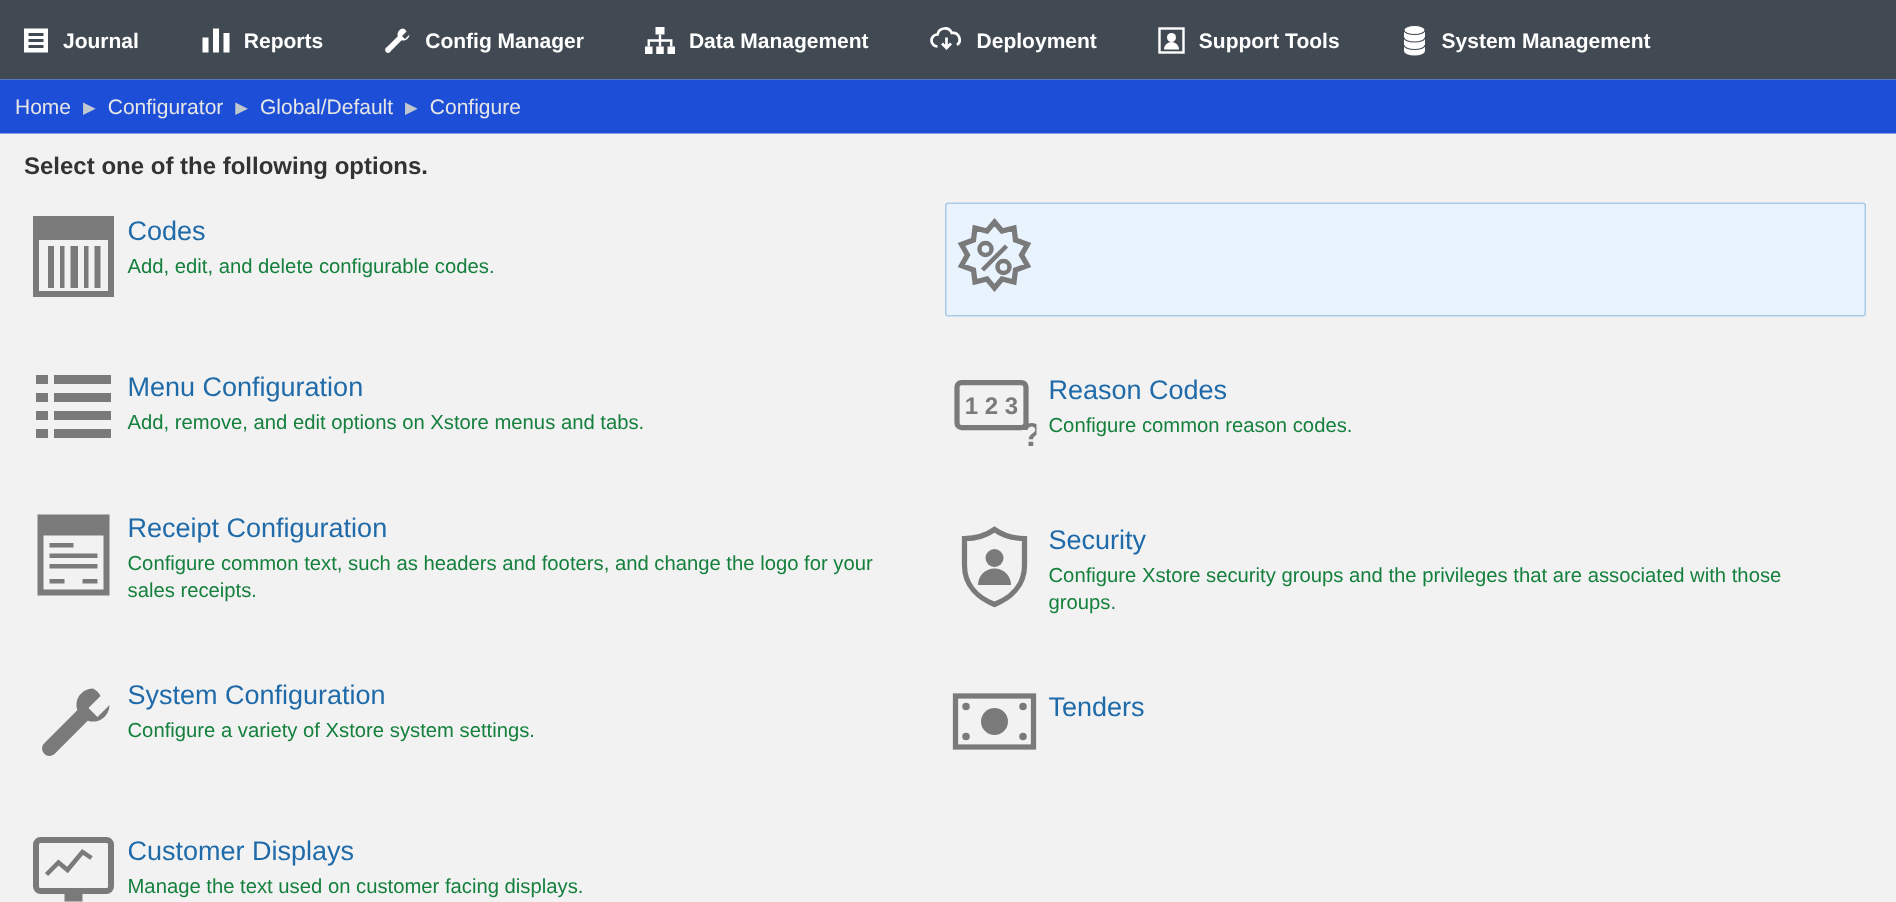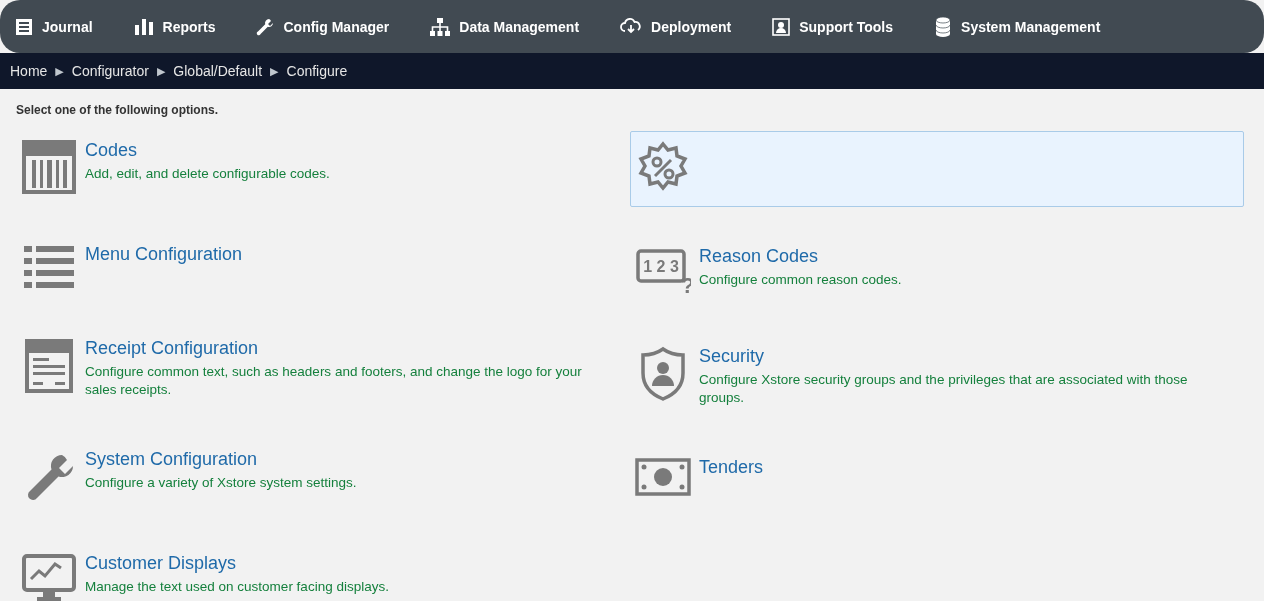--- a/index.html
+++ b/index.html
@@ -5,56 +5,55 @@
   * { box-sizing: border-box; margin: 0; padding: 0; }
   body { font-family: Arial, Helvetica, sans-serif; font-size: 14px; background: #f2f2f2; color: #333; width: 1264px; }
   
   
   .topnav {
     background: #414a52;
     height: 53px;
     display: flex;
     align-items: center;
     padding-left: 14px;
-    border-radius: 20px;
   }
   .topnav-item {
     display: flex;
     align-items: center;
     color: #fff;
     font-weight: bold;
     font-size: 14px;
     padding: 0 22px 0 0;
     margin-right: 18px;
     cursor: pointer;
   }
   .topnav-item svg { margin-right: 8px; }
   
   
   .breadcrumb {
-    background: #0f172a;
+    background: #1d4ed8;
     height: 36px;
     display: flex;
     align-items: center;
     padding-left: 10px;
     color: #e6e6e6;
     font-size: 14px;
   }
   .breadcrumb a { color: #e6e6e6; text-decoration: none; }
   .breadcrumb .sep { margin: 0 8px; color: #c0c7ce; font-size: 11px; }
   
   
   .main {
     padding: 14px 16px;
   }
   .prompt {
     font-weight: bold;
     color: #333;
     margin-bottom: 14px;
-    font-size: 12px;
+    font-size: 16px;
   }
   .options {
     display: flex;
     flex-wrap: wrap;
   }
   .col {
     width: 614px;
   }
   .col2 {
     width: 614px;
@@ -204,20 +203,21 @@
               <rect x="0" y="14" width="8" height="6" fill="#7a7a7a"></rect>
               <rect x="12" y="14" width="38" height="6" fill="#7a7a7a"></rect>
               <rect x="0" y="26" width="8" height="6" fill="#7a7a7a"></rect>
               <rect x="12" y="26" width="38" height="6" fill="#7a7a7a"></rect>
               <rect x="0" y="38" width="8" height="6" fill="#7a7a7a"></rect>
               <rect x="12" y="38" width="38" height="6" fill="#7a7a7a"></rect>
             </svg>
         </div>
         <div class="txt">
           <div class="title">Menu Configuration</div>
+          <div class="desc">Add, remove, and edit options on Xstore menus and tabs.</div>
         </div>
       </div>
 
       <div class="option">
         <div class="iconwrap">
           <svg width="50" height="56" viewBox="0 0 50 56">
               <rect x="3" y="3" width="44" height="50" fill="none" stroke="#7a7a7a" stroke-width="4"></rect>
               <rect x="3" y="3" width="44" height="12" fill="#7a7a7a"></rect>
               <rect x="9" y="20" width="16" height="3" fill="#7a7a7a"></rect>
               <rect x="9" y="27" width="32" height="3" fill="#7a7a7a"></rect>

